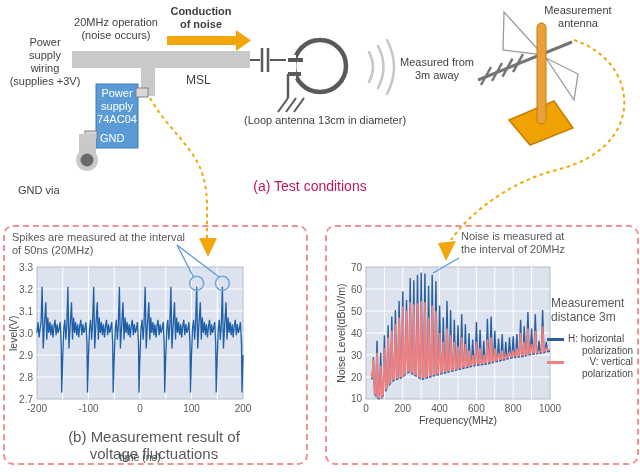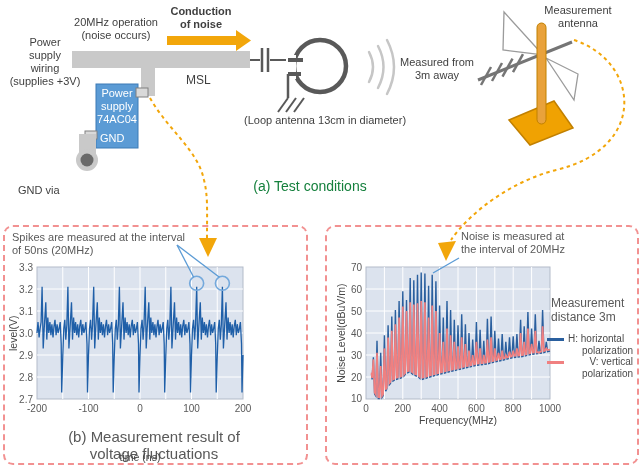--- a/index.html
+++ b/index.html
@@ -6,21 +6,21 @@
   #stage{position:relative;width:640px;height:472px;background:#fff;
          font-family:"Liberation Sans",sans-serif;overflow:hidden;}
   .panel{position:absolute;border:2px dashed #F29191;border-radius:10px;background:#fff;z-index:0;}
   #svgroot{position:absolute;left:0;top:0;z-index:1;}
   .lbl{position:absolute;z-index:2;color:#3F3F3F;font-size:11px;line-height:1.18;
        white-space:pre-line;}
   .ctr{text-align:center;}
   .white{color:#fff;}
   .gray{color:#595959;}
   .cap{font-size:15px;color:#595959;line-height:1.12;}
-  .cap-a{font-size:14px;color:#15803d;}
+  .cap-a{font-size:14px;color:#be185d;}
   .rot{transform:rotate(-90deg);font-size:10.5px;color:#454545;}
   .axis{font-size:10.5px;color:#454545;}
   .legend-row{position:absolute;z-index:2;display:flex;align-items:flex-start;}
   .legend-swatch{width:17px;height:3px;margin-top:5px;margin-right:4px;flex:none;}
   .legend-text{font-size:10px;color:#4A4A4A;line-height:1.2;white-space:pre;}
 </style>
 </head>
 <body>
 
 <div id="stage">

